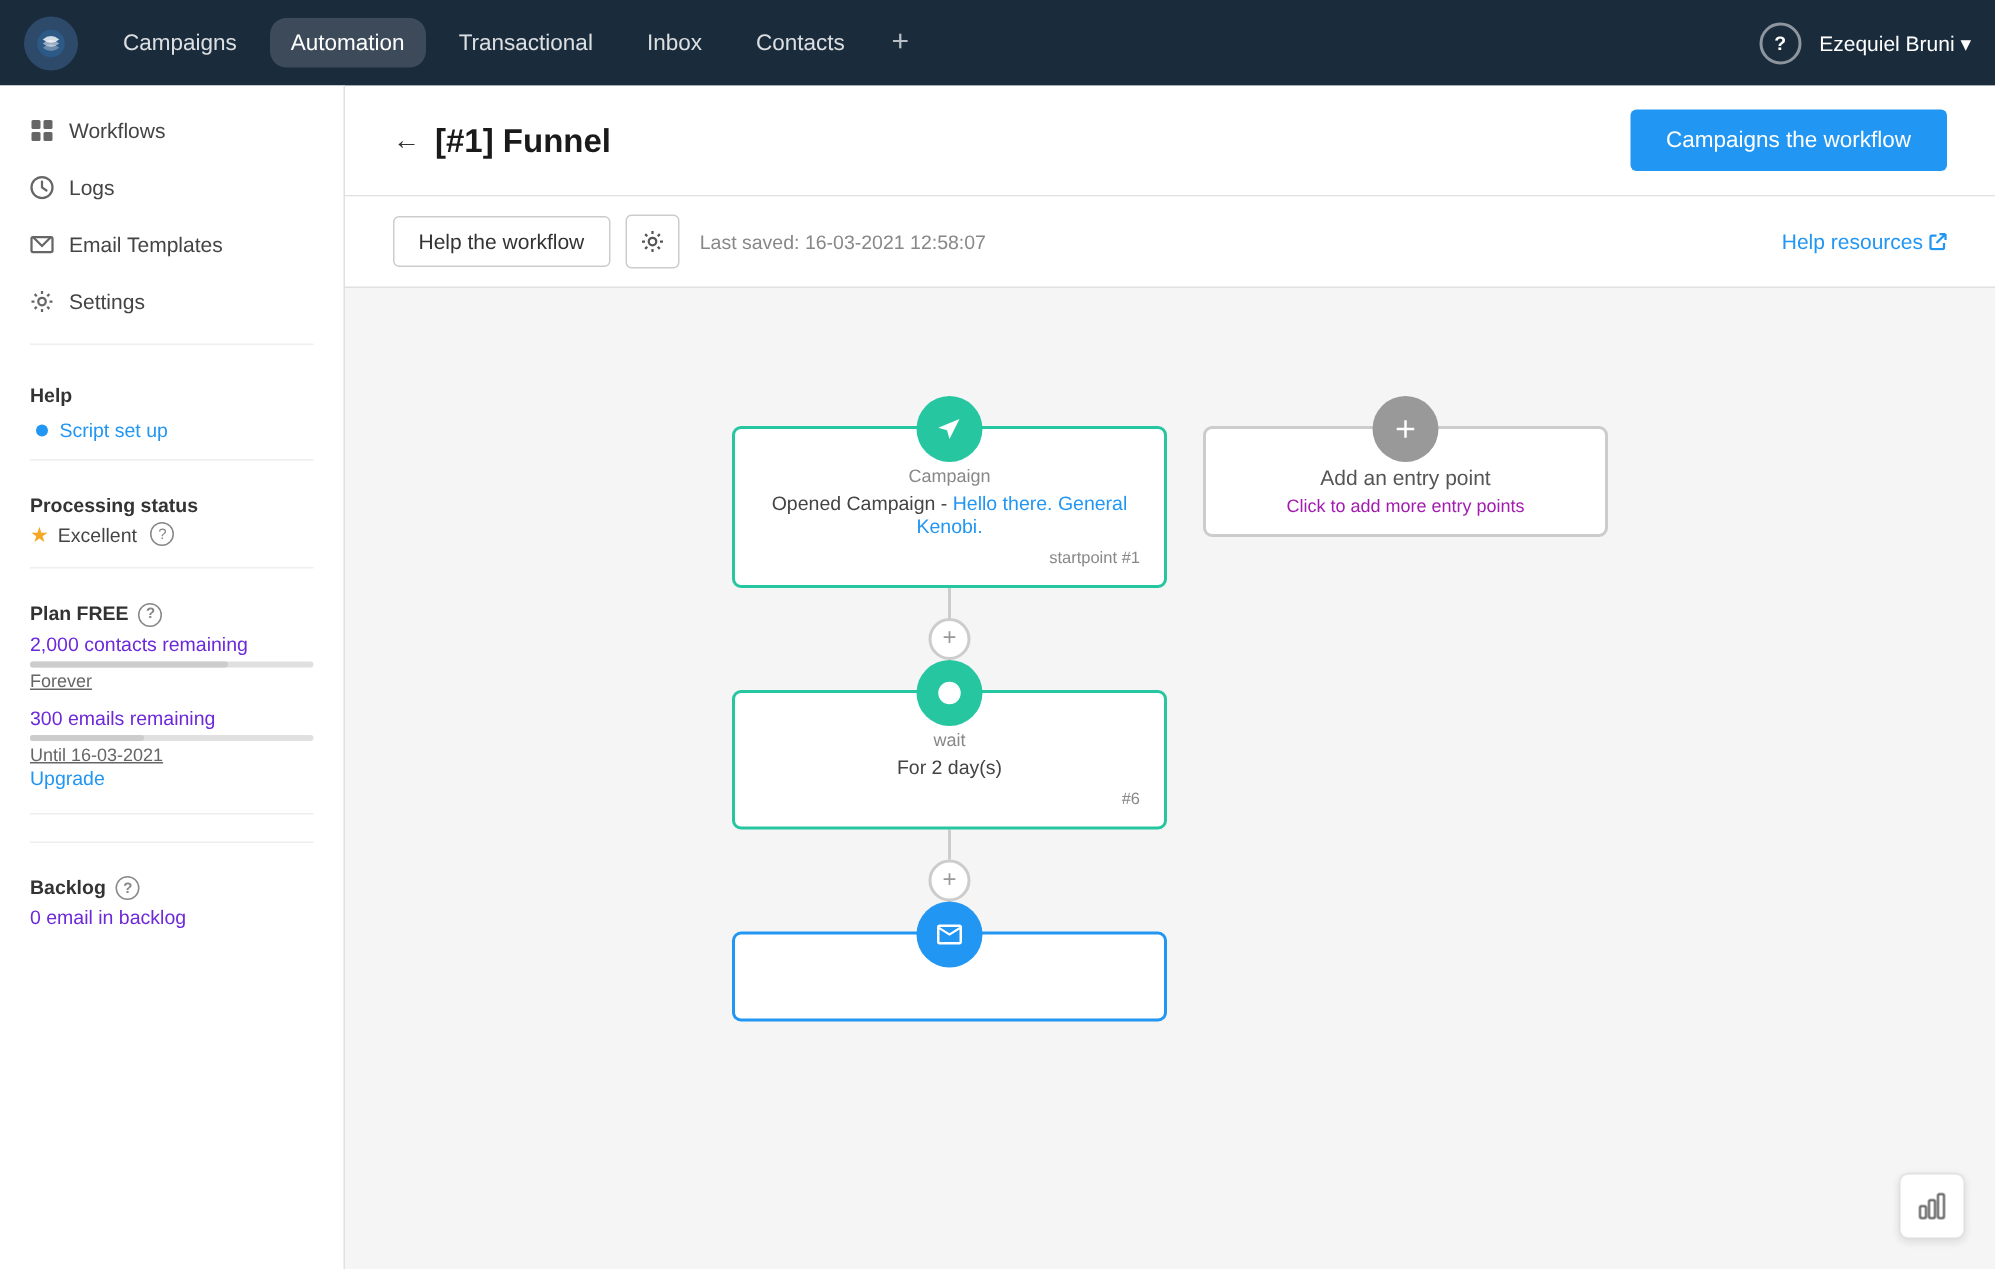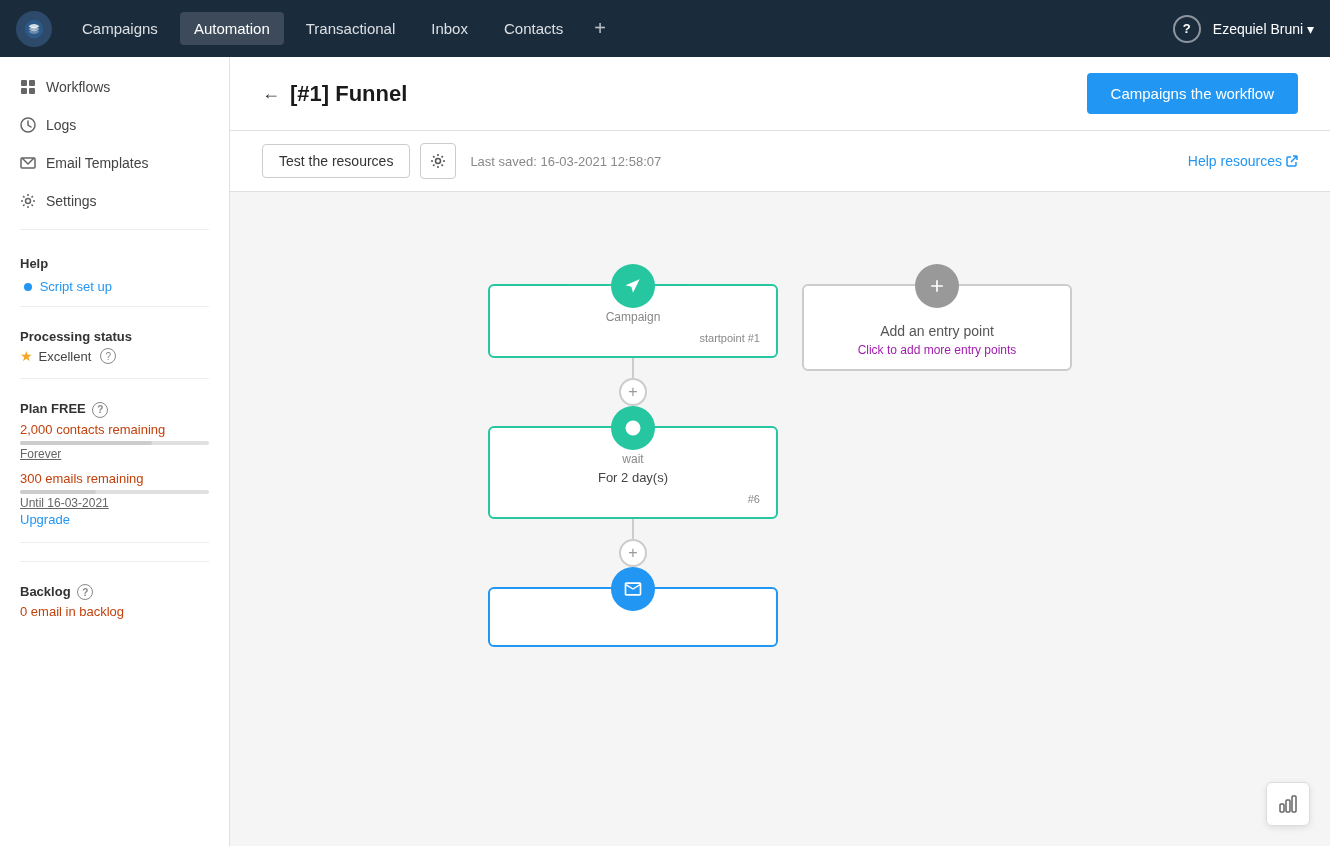--- a/index.html
+++ b/index.html
@@ -28,20 +28,21 @@
       font-size: 15px;
       color: rgba(255,255,255,0.85);
       cursor: pointer;
       border-radius: 4px;
       white-space: nowrap;
     }
     .topnav-item.active {
       background: rgba(255,255,255,0.15);
       color: white;
       font-weight: 500;
+      border-radius: 11px;
     }
     .topnav-plus {
       width: 30px; height: 30px;
       display: flex; align-items: center; justify-content: center;
       color: rgba(255,255,255,0.7);
       font-size: 20px;
       cursor: pointer;
     }
     .topnav-right {
       margin-left: auto;
@@ -103,21 +104,21 @@
       text-decoration: none;
     }
 
     .sidebar-stat-section {
       padding: 12px 20px 4px;
     }
     .sidebar-stat-title {
       font-size: 13px; font-weight: 600; color: #333; margin-bottom: 4px;
     }
     .sidebar-stat-value {
-      font-size: 13px; color: #c2410c; margin-bottom: 2px;
+      font-size: 13px; color: #6d28d9; margin-bottom: 2px;
     }
     .sidebar-progress {
       height: 4px; background: #e0e0e0; border-radius: 2px; margin: 4px 0 2px;
     }
     .sidebar-progress-bar {
       height: 100%; background: #ccc; border-radius: 2px;
     }
     .sidebar-stat-sub {
       font-size: 12px; color: #666; text-decoration: underline;
     }
@@ -266,21 +267,21 @@
       font-size: 12px; color: #888; margin-top: 4px; margin-bottom: 4px;
     }
     .node-content {
       font-size: 13px; color: #444;
     }
     .node-content .link-text { color: #2196f3; }
     .node-badge {
       font-size: 11px; color: #888; text-align: right; margin-top: 8px;
     }
     .node-add-title {
-      font-size: 14px; color: #555; margin-top: 17px; margin-bottom: 4px; font-weight: 500;
+      font-size: 14px; color: #555; margin-top: 4px; margin-bottom: 4px; font-weight: 500;
     }
     .node-add-sub {
       font-size: 12px; color: #a21caf;
     }
 
     .connector-line {
       display: flex;
       flex-direction: column;
       align-items: center;
       gap: 0;
@@ -444,21 +445,21 @@
 
     <div class="page-header">
       <div class="page-title-area">
         <span class="back-arrow">←</span>
         <h1 class="page-title">[#1] Funnel</h1>
       </div>
       <button class="activate-btn">Campaigns the workflow</button>
     </div>
 
     <div class="toolbar">
-      <button class="test-btn">Test the resources</button>
+      <button class="test-btn">Help the workflow</button>
       <div class="settings-btn">
         <svg width="16" height="16" viewBox="0 0 16 16" fill="none" stroke="currentColor" stroke-width="1.5">
           <circle cx="8" cy="8" r="2.5"></circle>
           <path d="M8 1v2M8 13v2M1 8h2M13 8h2M3.1 3.1l1.4 1.4M11.5 11.5l1.4 1.4M3.1 12.9l1.4-1.4M11.5 4.5l1.4-1.4"></path>
         </svg>
       </div>
       <span class="last-saved">Last saved: 16-03-2021 12:58:07</span>
       <a class="help-resources">
         <span>Help resources</span>
         <svg width="12" height="12" viewBox="0 0 12 12" fill="none" stroke="#2196f3" stroke-width="1.5">
@@ -473,20 +474,24 @@
         <div class="node-row" style="align-items: flex-start; margin-top: 30px;">
 
           <div style="display: flex; flex-direction: column; align-items: center;">
             <div class="node-box" style="margin-top: 22px;">
               <div class="node-icon">
                 <svg viewBox="0 0 24 24" fill="white">
                     <path d="M20 4L3 11l7 2 2 7 8-16z"></path>
                   </svg>
               </div>
               <div class="node-type">Campaign</div>
+              <div class="node-content">
+                <span>Opened Campaign -</span>
+                <span class="link-text">Hello there. General Kenobi.</span>
+              </div>
               <div class="node-badge">startpoint #1</div>
             </div>
 
             <div class="connector-line" style="margin-top: 0;">
               <div class="line-segment" style="height: 20px;"></div>
               <div class="add-circle">+</div>
               <div class="line-segment" style="height: 20px;"></div>
             </div>
 
             <div class="node-box">

